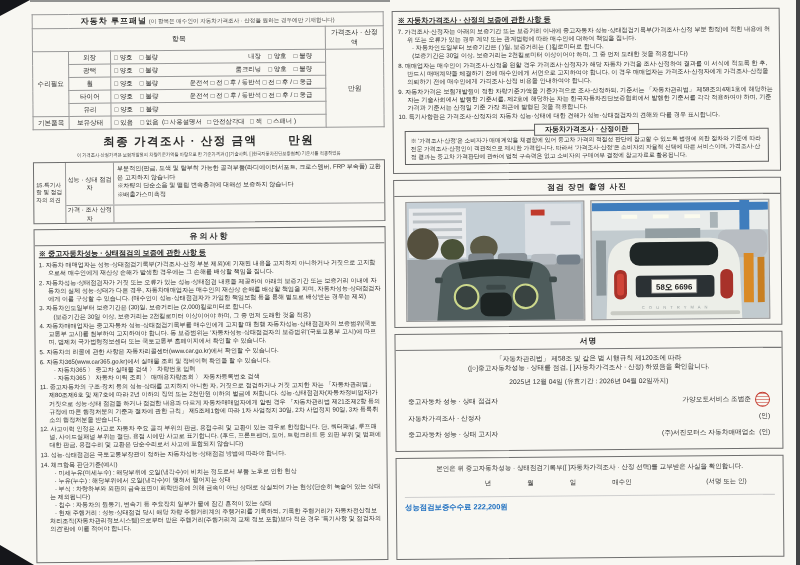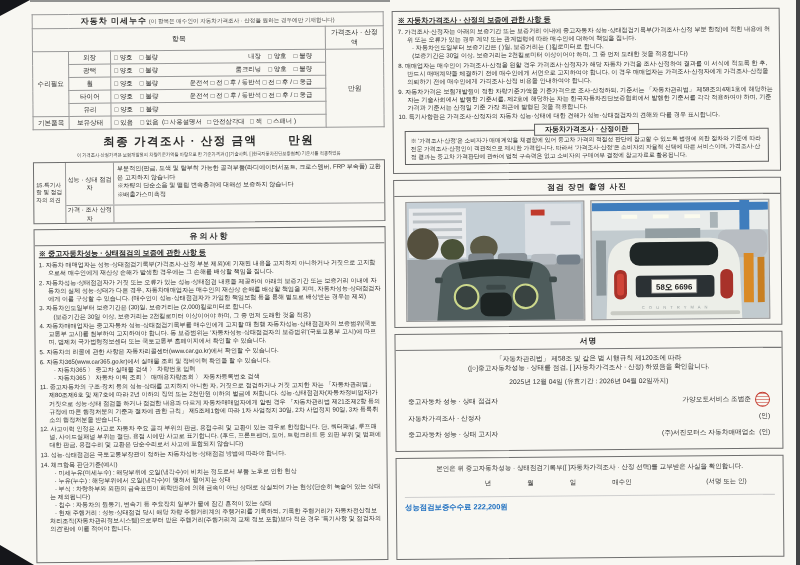--- a/index.html
+++ b/index.html
@@ -90,21 +90,21 @@
 <div class="frame">
   <div class="sheet">
     <div class="content">
 
       <div class="col-l">
 
         <table class="xtbl">
           <tbody>
               <tr>
             <td colspan="4" class="xtitle">
-              <span class="b">자동차 미세누수</span>
+              <span class="b">자동차 루프패널</span>
               <span class="xs">(이 항목은 매수인이 자동차가격조사 · 산정을 원하는 경우에만 기재합니다)</span>
             </td>
           </tr>
           <tr>
             <td colspan="3" class="hdr">항목</td>
             <td class="hdr" style="width:58px">가격조사 · 산정액</td>
           </tr>
           <tr>
             <td class="grp" rowspan="5" style="width:36px">수리필요</td>
             <td class="ilabel" style="width:42px">외장</td>

